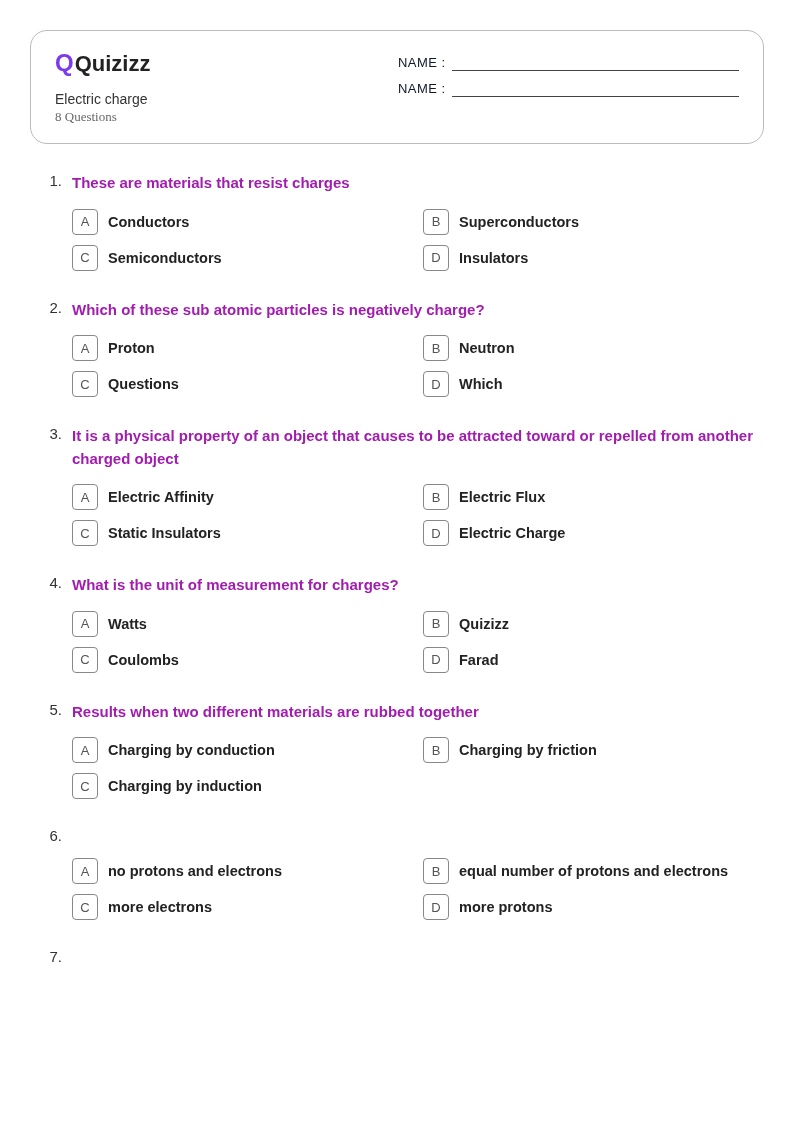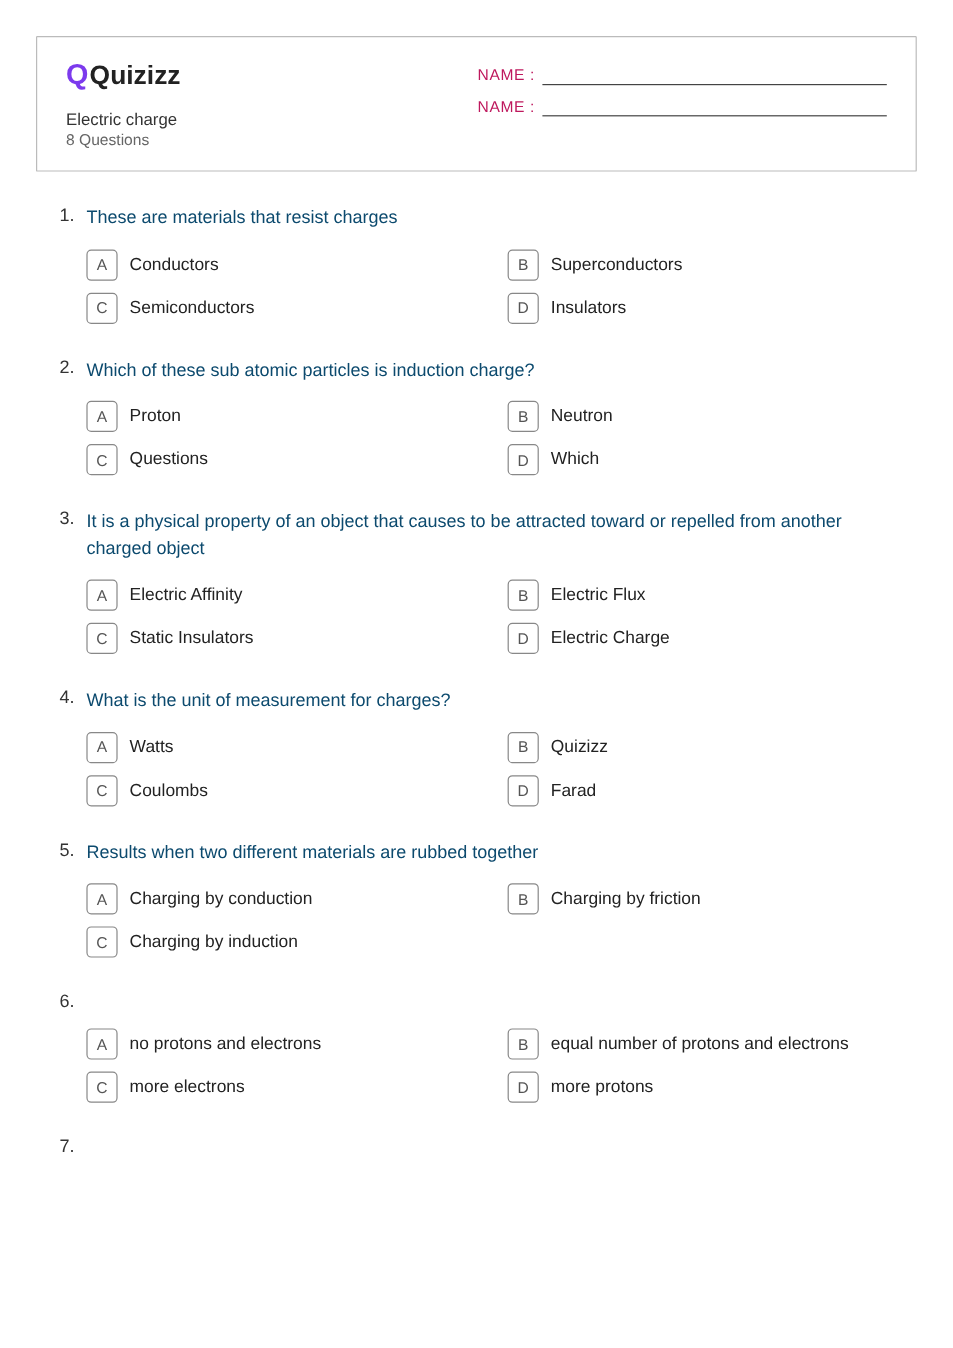--- a/index.html
+++ b/index.html
@@ -9,21 +9,21 @@
       width: 794px;
       min-height: 1123px;
       padding: 30px 30px;
       color: #222;
       font-size: 15px;
     }
 
     
     .header-card {
       border: 1.5px solid #bbb;
-      border-radius: 1px;
+      border-radius: 17px;
       display: flex;
       padding: 18px 24px;
       margin-bottom: 28px;
       align-items: flex-start;
       gap: 40px;
     }
     .header-left {
       flex: 1;
     }
     .logo-container {
@@ -44,36 +44,37 @@
     }
     .quiz-title {
       font-size: 14px;
       color: #333;
       font-weight: 500;
     }
     .quiz-subtitle {
       font-size: 13px;
       color: #666;
       margin-top: 2px;
+      font-family: Liberation Serif, serif;
     }
     .header-right {
       flex: 1.2;
       display: flex;
       flex-direction: column;
       gap: 8px;
       padding-top: 4px;
     }
     .field-row {
       display: flex;
       align-items: center;
       gap: 6px;
     }
     .field-label {
       font-size: 13px;
-      color: #be185d;
+      color: #0f172a;
       width: 58px;
       text-align: right;
       letter-spacing: 0.5px;
     }
     .field-line {
       flex: 1;
       border: none;
       border-bottom: 1.5px solid #444;
       height: 18px;
       background: transparent;
@@ -93,22 +94,23 @@
       margin-bottom: 14px;
     }
     .question-number {
       font-size: 15px;
       color: #333;
       min-width: 22px;
       text-align: right;
     }
     .question-text {
       font-size: 15px;
-      color: #0c4a6e;
+      color: #a21caf;
       line-height: 1.5;
+      font-weight: bold;
     }
     .options-grid {
       display: grid;
       grid-template-columns: 1fr 1fr;
       gap: 10px 20px;
       padding-left: 32px;
     }
     .option-item {
       display: flex;
       align-items: center;
@@ -123,20 +125,21 @@
       align-items: center;
       justify-content: center;
       font-size: 13px;
       color: #555;
       flex-shrink: 0;
       font-weight: 500;
     }
     .option-text {
       font-size: 14.5px;
       color: #222;
+      font-weight: bold;
     }
   </style>
 </head>
 <body>
 
 <div class="header-card">
   <div class="header-left">
     <div class="logo-container">
       <span class="logo-text">
         <span class="logo-q">Q</span><span>Quizizz</span>
@@ -178,21 +181,21 @@
         </div>
         <div class="option-item">
           <div class="option-letter">D</div>
           <span class="option-text">Insulators</span>
         </div>
       </div>
     </div>
     <div class="question-block">
       <div class="question-row">
         <span class="question-number">2.</span>
-        <span class="question-text">Which of these sub atomic particles is induction charge?</span>
+        <span class="question-text">Which of these sub atomic particles is negatively charge?</span>
       </div>
       <div class="options-grid">
         <div class="option-item">
           <div class="option-letter">A</div>
           <span class="option-text">Proton</span>
         </div>
         <div class="option-item">
           <div class="option-letter">B</div>
           <span class="option-text">Neutron</span>
         </div>

